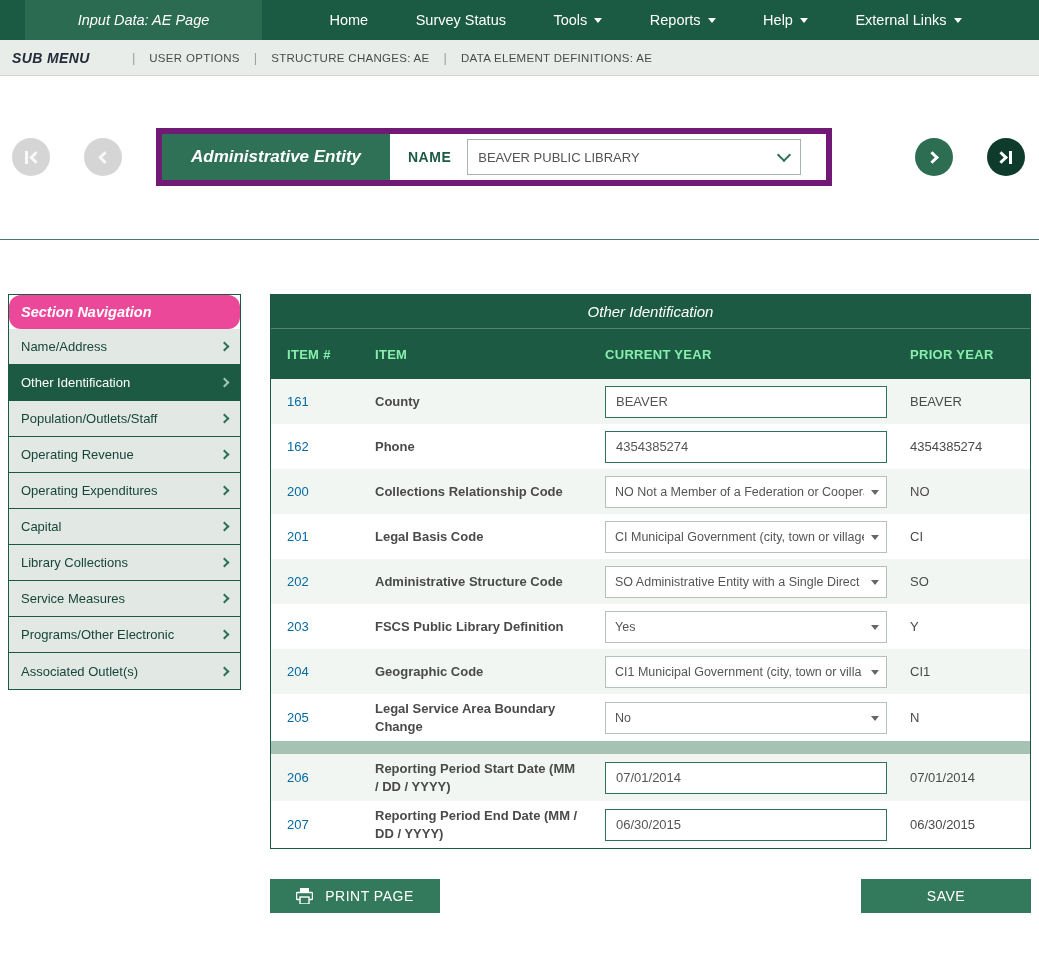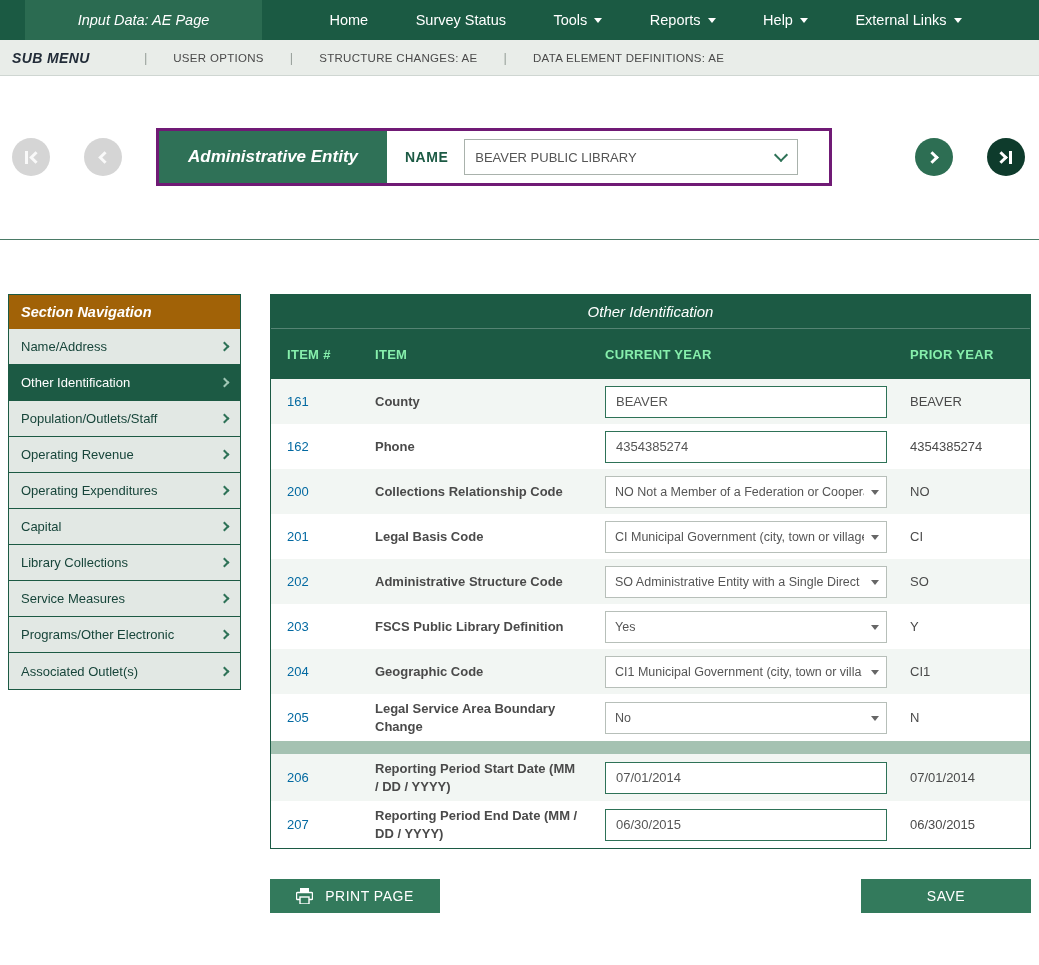--- a/index.html
+++ b/index.html
@@ -10,21 +10,21 @@
   .topnav { height:40px; background:#1b5a43; display:flex; align-items:stretch; padding-left:25px; }
   .active-tab { width:237px; background:#2b6b51; color:#fff; font-style:italic; font-size:14.5px;
                 display:flex; align-items:center; justify-content:center; cursor:pointer; }
   .nav-items { flex:1; display:flex; align-items:center; justify-content:space-evenly; padding:0 30px 0 20px; }
   .nav-item { color:#fff; font-size:14.5px; display:flex; align-items:center; cursor:pointer; }
   .caret { display:inline-block; width:0; height:0; border-left:4px solid transparent;
            border-right:4px solid transparent; border-top:5px solid #fff; margin-left:7px; }
 
   
   .submenu { height:36px; background:#e9ede9; border-bottom:1px solid #cfd6d2; display:flex;
-             align-items:center; padding:0 12px;gap:12px; }
+             align-items:center; padding:0 12px; }
   .submenu-title { font-size:14px; font-weight:bold; font-style:italic; color:#222c38; letter-spacing:.4px; margin-right:28px; }
   .submenu-sep { color:#9aa29d; margin:0 14px; font-size:13px; }
   .submenu-item { font-size:11.5px; color:#4a4a4a; letter-spacing:.3px; cursor:pointer; }
 
   
   .entity-row { margin-top:52px; display:flex; align-items:center; height:58px; padding:0 12px; }
   .circ { width:38px; height:38px; border-radius:50%; display:flex; align-items:center;
           justify-content:center; border:none; cursor:pointer; flex:none; }
   .circ.disabled { background:#d5d5d5; cursor:default; }
   .circ.green { background:#2d6e53; }
@@ -32,43 +32,43 @@
   .chev { display:inline-block; width:9px; height:9px; border-style:solid; border-width:3px 3px 0 0; }
   .chev.right { transform:rotate(45deg); margin-left:-3px; }
   .chev.left { transform:rotate(-135deg); margin-right:-3px; }
   .chev.white { border-color:#fff; }
   .chev.lightgray { border-color:rgba(255,255,255,.85); }
   .vbar { display:inline-block; width:3px; height:13px; }
   .vbar.white { background:#fff; }
   .vbar.lightgray { background:rgba(255,255,255,.85); }
   .circ .glyph-gap { display:inline-flex; align-items:center; gap:3px; }
 
-  .entity-box { display:flex; align-items:stretch; height:58px; border:3px solid #701a75;
+  .entity-box { display:flex; align-items:stretch; height:58px; border:6px solid #701a75;
                 margin-left:34px; width:676px; background:#fff; }
   .entity-title { width:228px; background:#2f7157; color:#fff; font-style:italic; font-weight:bold;
                   font-size:17px; display:flex; align-items:center; justify-content:center; }
   .name-area { display:flex; align-items:center; gap:16px; padding:0 18px; }
   .name-label { font-size:14px; font-weight:bold; color:#1c5a44; letter-spacing:.5px; }
   .name-select-wrap { position:relative; width:334px; height:36px; }
   .name-select { width:100%; height:100%; border:1px solid #a9b2ac; background:#fff; color:#555;
                  font-size:13px; font-family:"Liberation Sans", sans-serif; padding:0 34px 0 10px;
                  appearance:none; -webkit-appearance:none; -moz-appearance:none; }
   .name-chev { position:absolute; right:12px; top:11px; width:10px; height:10px; border-style:solid;
                border-width:0 2px 2px 0; border-color:#2e7257; transform:rotate(45deg); pointer-events:none; }
 
   .nav-circles-right { margin-left:auto; display:flex; gap:34px; padding-right:2px; }
   .divider { margin-top:53px; border-top:1px solid #4a7a66; width:100%; }
 
   
   .content { display:flex; margin-top:54px; padding:0 8px; align-items:flex-start; }
 
   
   .sidebar { width:233px; border:1px solid #1c5a44; flex:none; }
-  .sidebar-header { background:#a16207; color:#fff; font-style:italic; font-weight:bold;
-                    font-size:14.5px; padding:8px 12px; height:34px; display:flex; align-items:center; }
+  .sidebar-header { background:#ec4899; color:#fff; font-style:italic; font-weight:bold;
+                    font-size:14.5px; padding:8px 12px; height:34px; display:flex; align-items:center;border-radius:12px; }
   .side-item { height:36px; background:#e2e8e4; display:flex; align-items:center; justify-content:space-between;
                padding:0 12px; border-bottom:1px solid #1c5a44; cursor:pointer; }
   .side-item:last-child { border-bottom:none; }
   .side-item .lbl { font-size:13px; color:#17453a; }
   .side-item .chev-s { width:7px; height:7px; border-style:solid; border-width:2px 2px 0 0;
                        border-color:#2e7257; transform:rotate(45deg); }
   .side-item.active { background:#1c5a44; }
   .side-item.active .lbl { color:#fff; }
   .side-item.active .chev-s { border-color:#9fc6b4; }
 

